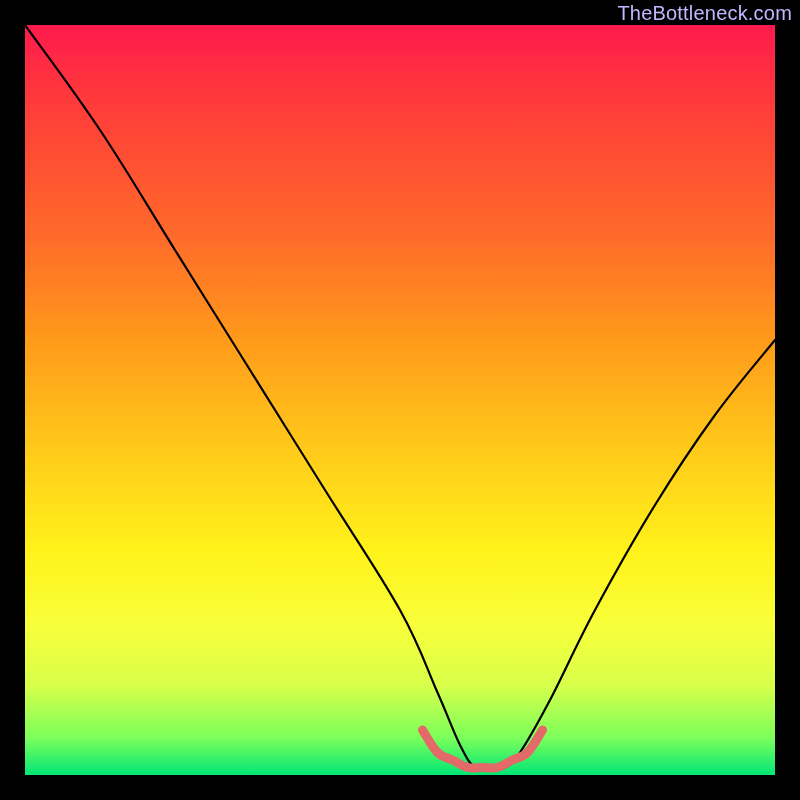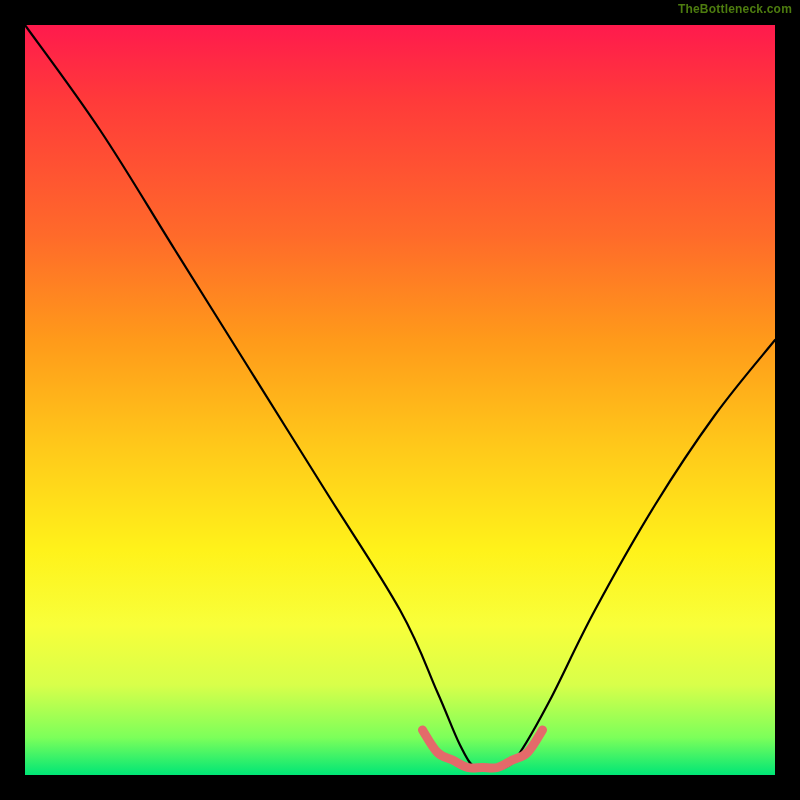--- a/index.html
+++ b/index.html
@@ -44,23 +44,23 @@
     left: 0;
     top: 0;
     width: 750px;
     height: 750px;
     display: block;
   }
   .attribution {
     position: absolute;
     right: 8px;
     top: 2px;
-    color: #4d7c0f;
-    font-size: 12px;
-    font-weight: 700;
+    color: #c4b5fd;
+    font-size: 20px;
+    font-weight: 400;
     letter-spacing: 0.2px;
     user-select: none;
   }
 </style>
 </head>
 <body>
 
 <div class="stage">
 
   <div class="attribution">TheBottleneck.com</div>

